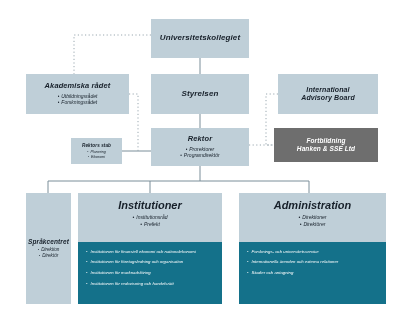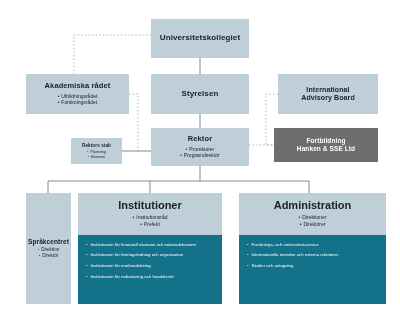--- a/index.html
+++ b/index.html
@@ -3,21 +3,21 @@
 <meta charset="utf-8">
 <style>
   html,body{margin:0;padding:0;}
   body{
     width:400px;height:318px;
     background:#ffffff;
     font-family:"Liberation Sans", sans-serif;
     overflow:hidden;
     position:relative;
   }
-  #chart{position:absolute;inset:0;}
+  #chart{position:absolute;inset:0;font-style:italic;}
   svg.lines{position:absolute;left:0;top:0;width:400px;height:318px;pointer-events:none;}
   .box{
     position:absolute;
     box-sizing:border-box;
     display:flex;
     flex-direction:column;
     align-items:center;
     justify-content:center;
     text-align:center;
     color:#17202a;
@@ -57,21 +57,21 @@
   
   #sprakcentret{left:26px;top:193px;width:45px;height:111px;}
   #sprakcentret .ttl{font-size:6.5px;}
   #sprakcentret li{font-size:4.6px;}
 
   .col{position:absolute;box-sizing:border-box;display:flex;flex-direction:column;}
   .col .head{
     background:#bfcfd8;
     display:flex;flex-direction:column;
     align-items:center;justify-content:center;
-    text-align:center;padding:6px 2px 6px;
+    text-align:center;padding:6px 2px 13px;
     color:#17202a;
   }
   .col .head .ttl{font-weight:bold;font-size:11px;line-height:1.1;}
   .col .head ul{list-style:none;margin:3px 0 0;padding:0;}
   .col .head li{font-size:5px;line-height:1.45;}
   .col .head li::before{content:"\2022";margin-right:2px;}
   .col .body{
     background:#14718a;
     flex:1;
     padding:7px 0 6px 8px;

